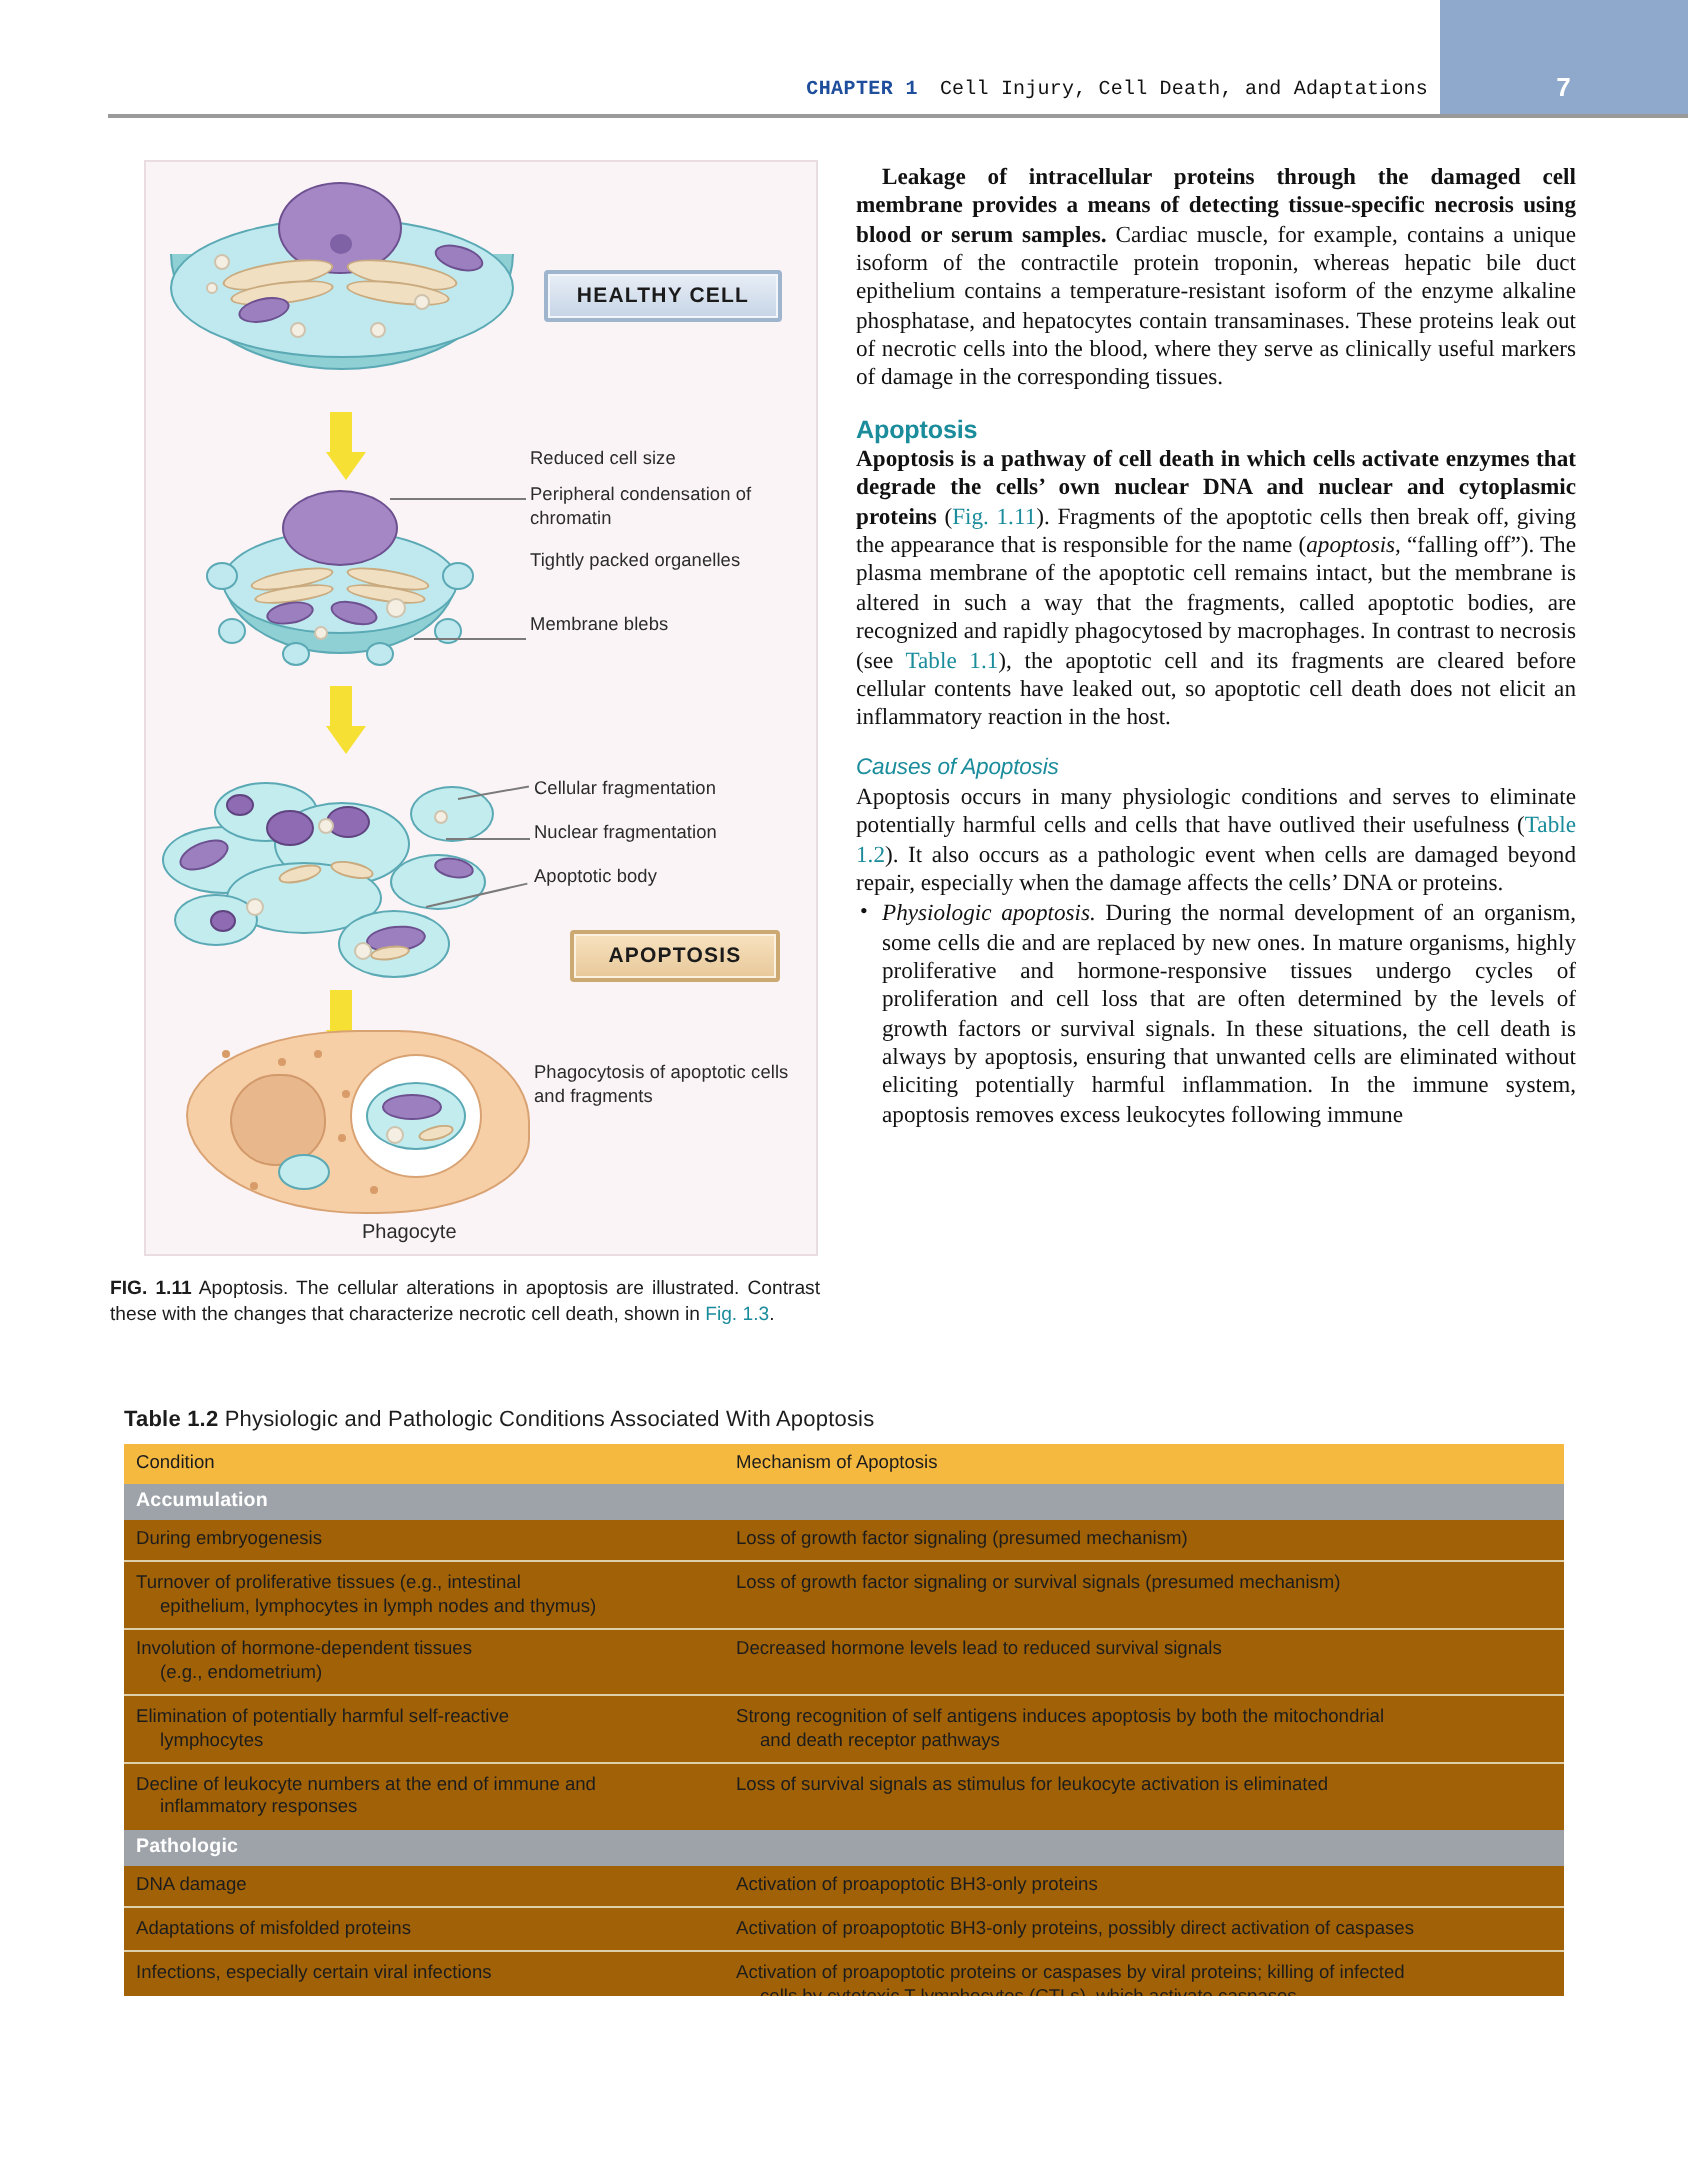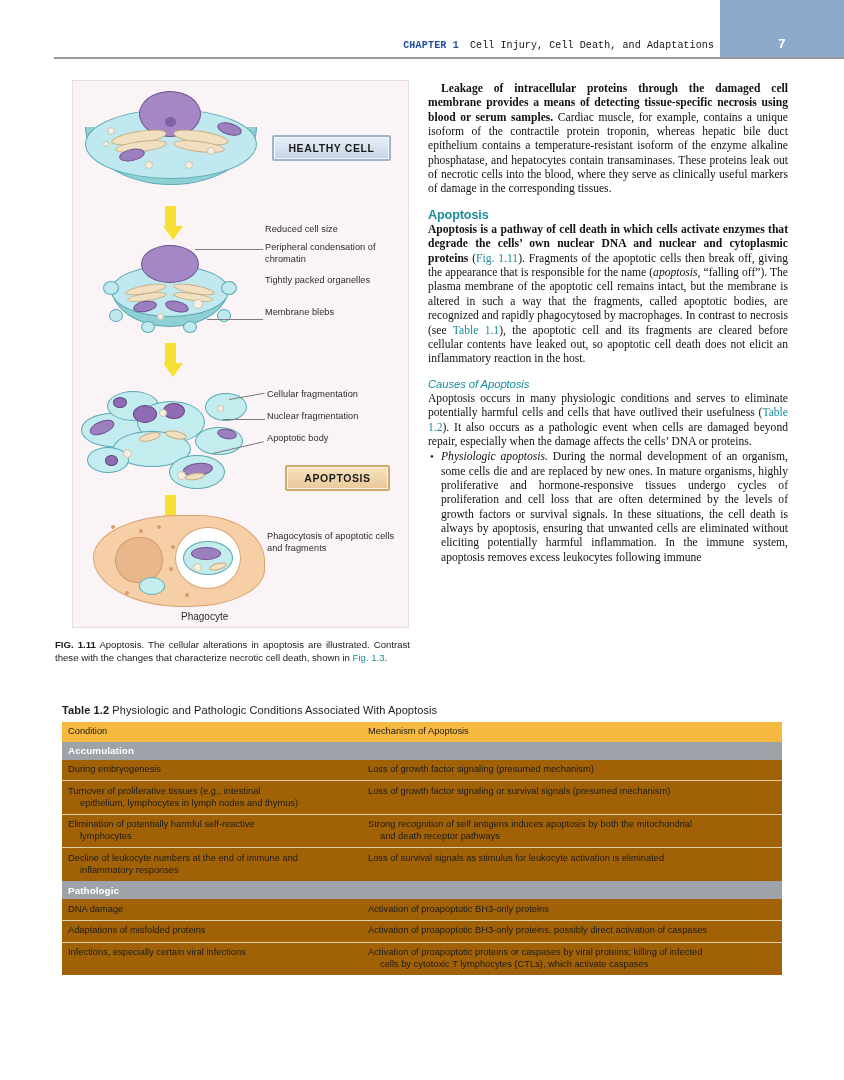--- a/index.html
+++ b/index.html
@@ -383,20 +383,24 @@
       </tr>
       <tr class="data-row first-after-section">
         <td class="col-condition">During embryogenesis</td>
         <td class="col-mechanism">Loss of growth factor signaling (presumed mechanism)</td>
       </tr>
       <tr class="data-row">
         <td class="col-condition"><span>Turnover of proliferative tissues (e.g., intestinal</span><span class="hang">epithelium, lymphocytes in lymph nodes and thymus)</span></td>
         <td class="col-mechanism">Loss of growth factor signaling or survival signals (presumed mechanism)</td>
       </tr>
       <tr class="data-row">
+        <td class="col-condition"><span>Involution of hormone-dependent tissues</span><span class="hang">(e.g., endometrium)</span></td>
+        <td class="col-mechanism">Decreased hormone levels lead to reduced survival signals</td>
+      </tr>
+      <tr class="data-row">
         <td class="col-condition"><span>Elimination of potentially harmful self-reactive</span><span class="hang">lymphocytes</span></td>
         <td class="col-mechanism"><span>Strong recognition of self antigens induces apoptosis by both the mitochondrial</span><span class="hang">and death receptor pathways</span></td>
       </tr>
       <tr class="data-row">
         <td class="col-condition"><span>Decline of leukocyte numbers at the end of immune and</span><span class="hang">inflammatory responses</span></td>
         <td class="col-mechanism">Loss of survival signals as stimulus for leukocyte activation is eliminated</td>
       </tr>
 
       <tr class="section-row">
         <td colspan="2">Pathologic</td>

